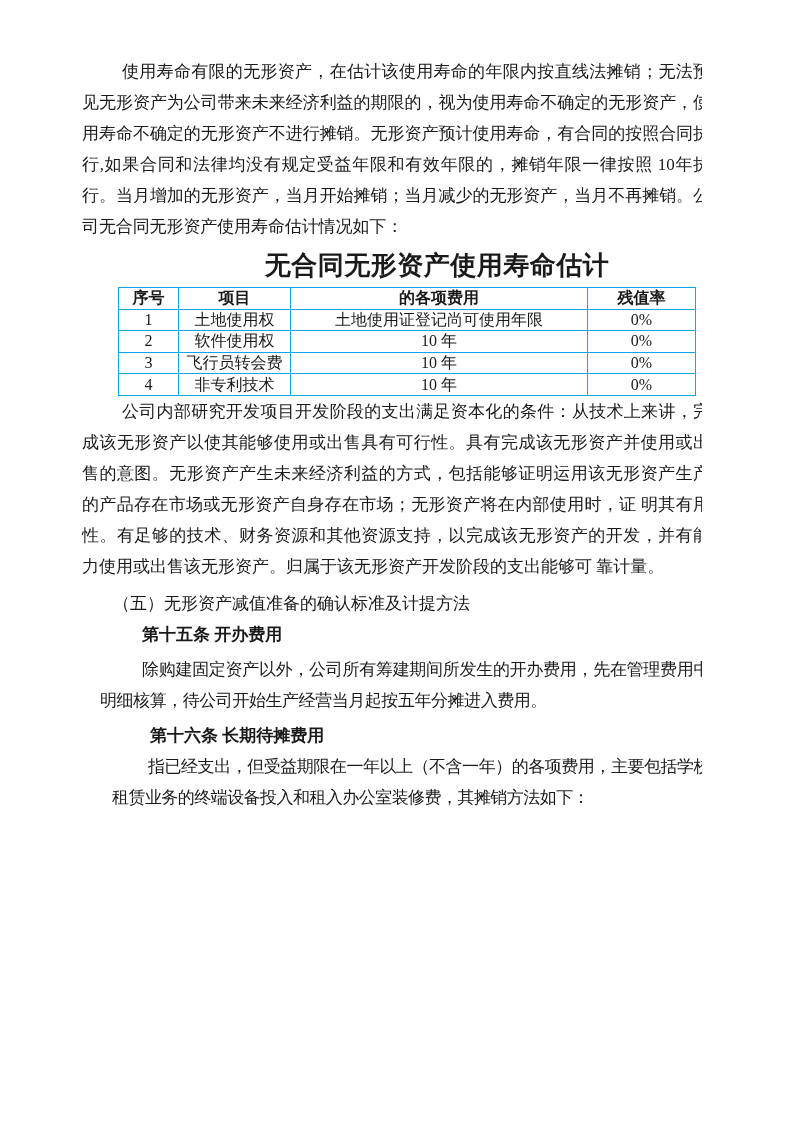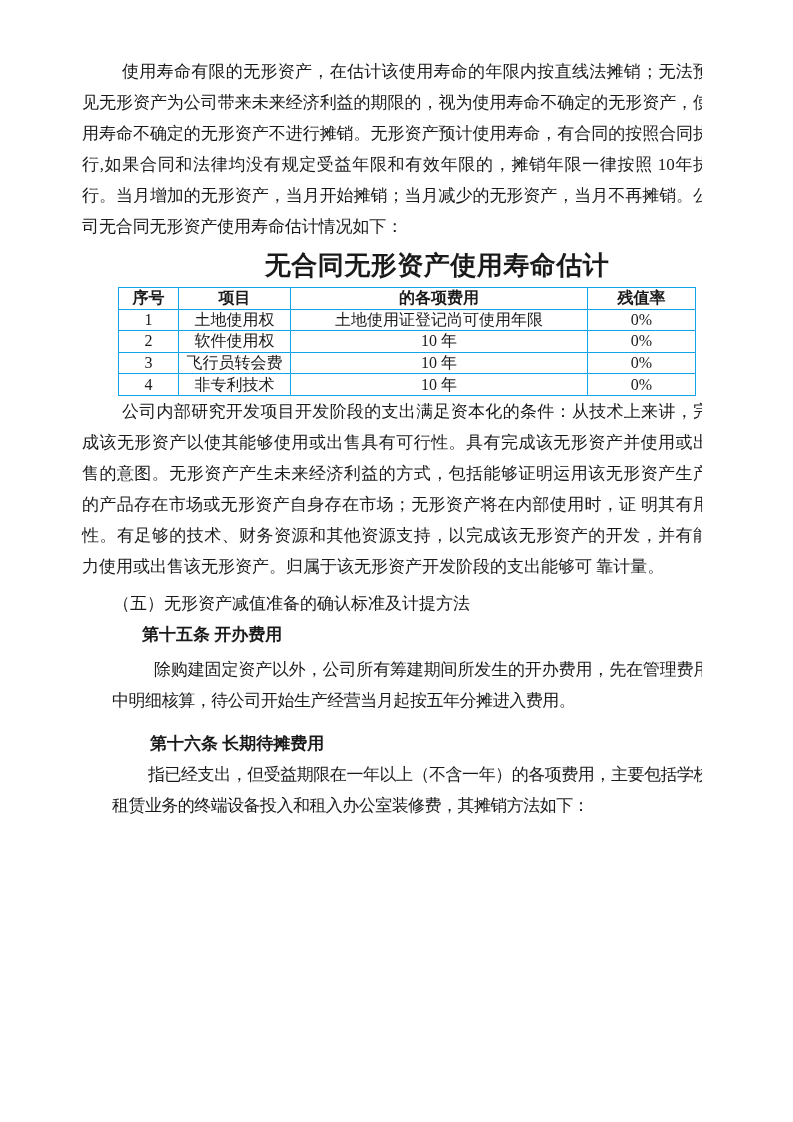--- a/index.html
+++ b/index.html
@@ -58,22 +58,22 @@
     text-align: center;
   }
   table.amort th { font-weight: bold; }
   .sec-heading { text-indent: 31px; }
   .sec-heading.first { margin-top: 28px; }
   .sec-heading.second { margin-top: 6px; }
   .sec-body { text-indent: 40px; }
   .sec-body.five { margin-top: 4px; }
   .art-heading { font-weight: bold; }
   .art-heading.a15 { padding-left: 60px; margin-top: 0; }
-  .art-heading.a16 { padding-left: 68px; margin-top: 12px; }
-  .art-body.a15 { margin-left: 30px; text-indent: 42px; letter-spacing: -0.45px; margin-top: 4px; }
+  .art-heading.a16 { padding-left: 68px; margin-top: 4px; }
+  .art-body.a15 { margin-left: 18px; text-indent: 42px; letter-spacing: -0.45px; margin-top: 4px; }
   .art-body.a16 { margin-left: 30px; text-indent: 36px; letter-spacing: -0.55px; margin-top: 0; }
 </style>
 </head>
 <body>
 
 <div class="page">
   <div class="content">
 
     <p class="p-intro">使用寿命有限的无形资产，在估计该使用寿命的年限内按直线法摊销；无法预见无形资产为公司带来未来经济利益的期限的，视为使用寿命不确定的无形资产，使用寿命不确定的无形资产不进行摊销。无形资产预计使用寿命，有合同的按照合同执行,如果合同和法律均没有规定受益年限和有效年限的，摊销年限一律按照 10年执行。当月增加的无形资产，当月开始摊销；当月减少的无形资产，当月不再摊销。公司无合同无形资产使用寿命估计情况如下：</p>
 

